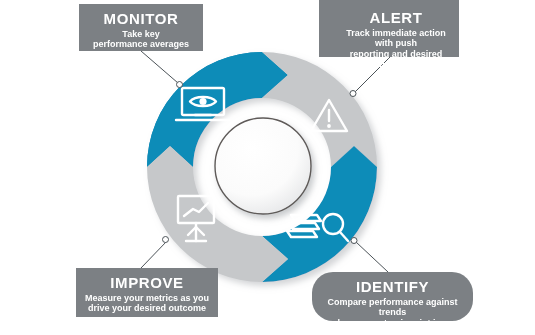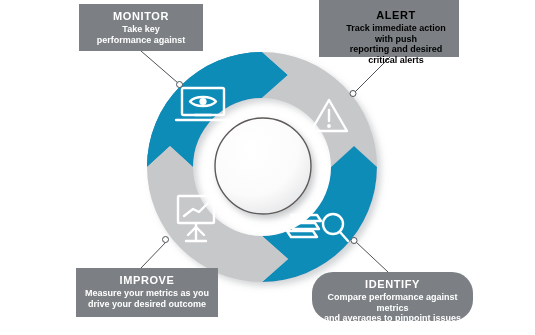--- a/index.html
+++ b/index.html
@@ -24,21 +24,21 @@
   .callout {
     position: absolute;
     background: #7c8084;
     color: #ffffff;
     text-align: center;
     box-sizing: border-box;
     padding: 6px 8px 7px 8px;
     line-height: 1.18;
   }
   .callout .title {
-    font-size: 11px;
+    font-size: 15px;
     font-weight: bold;
     letter-spacing: 0.6px;
     display: block;
     margin-bottom: 1px;
   }
   .callout .desc {
     font-size: 9px;
     font-weight: bold;
     display: block;
   }
@@ -191,34 +191,34 @@
     </g>
     <g>
       <path class="connector-line" d="M 388 272 L 356 242"></path>
       <circle class="connector-dot" cx="354" cy="240.5" r="3"></circle>
     </g>
   </svg>
 
   <div class="callout" id="callout-monitor" style="background: rgb(124, 128, 132); color: rgb(255, 255, 255);">
     <span class="title">MONITOR</span>
     <span class="desc">Take key</span>
-    <span class="desc">performance against</span>
-  </div>
-
-  <div class="callout" id="callout-alert" style="background: rgb(124, 128, 132); color: #000000; padding-left: 22px;">
+    <span class="desc">performance averages</span>
+  </div>
+
+  <div class="callout" id="callout-alert" style="background: rgb(124, 128, 132); color: #ffffff; padding-left: 22px;">
     <span class="title">ALERT</span>
     <span class="desc">Track immediate action with push</span>
     <span class="desc">reporting and desired critical alerts</span>
   </div>
 
   <div class="callout" id="callout-improve" style="background: rgb(124, 128, 132); color: rgb(255, 255, 255);">
     <span class="title">IMPROVE</span>
     <span class="desc">Measure your metrics as you</span>
     <span class="desc">drive your desired outcome</span>
   </div>
 
   <div class="callout" id="callout-identify" style="background: rgb(124, 128, 132); color: rgb(255, 255, 255);">
     <span class="title">IDENTIFY</span>
-    <span class="desc">Compare performance against metrics</span>
+    <span class="desc">Compare performance against trends</span>
     <span class="desc">and averages to pinpoint issues</span>
   </div>
 
 </div>
 
 </body></html>

